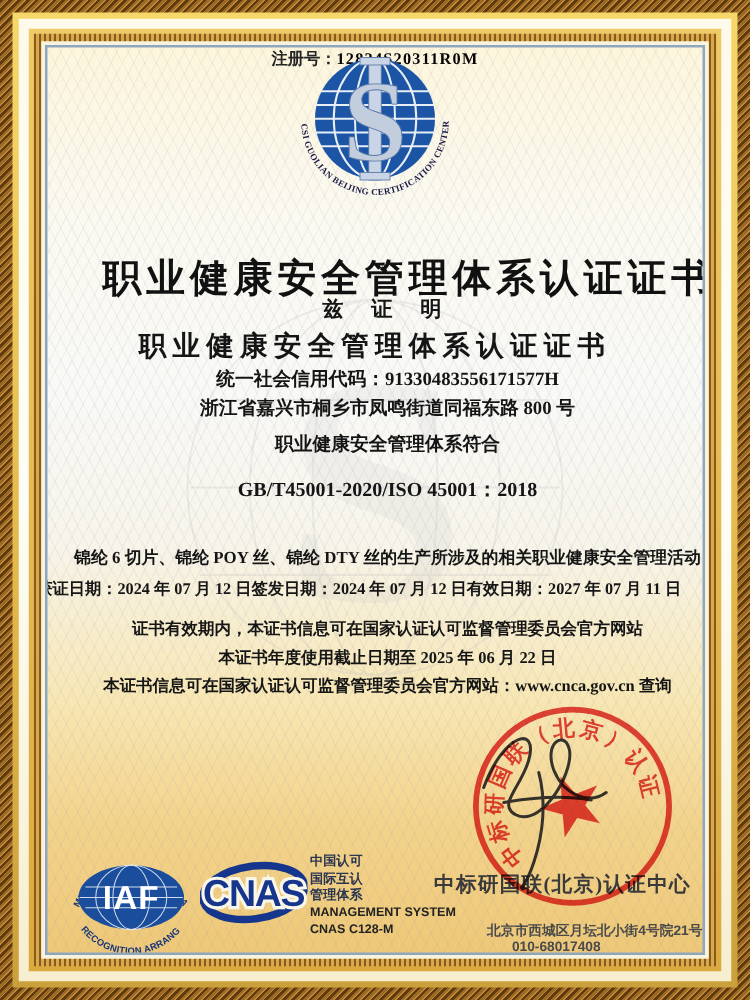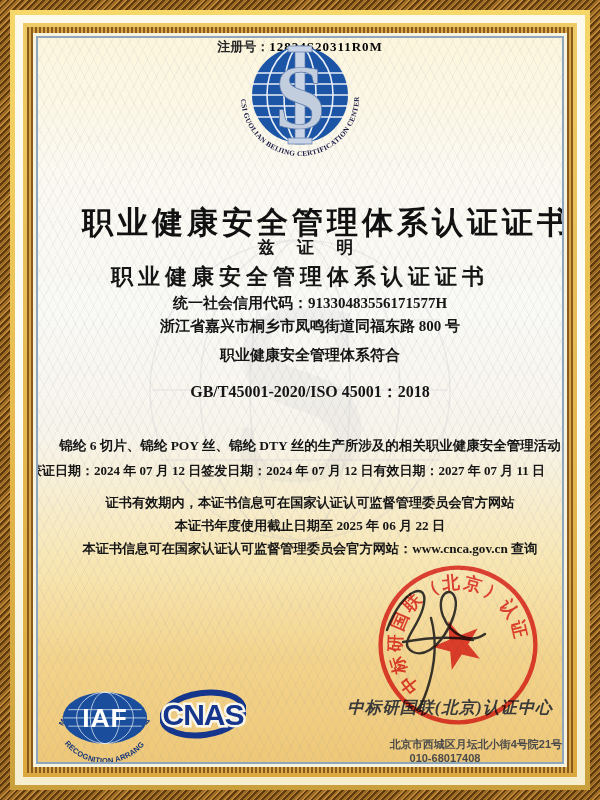--- a/index.html
+++ b/index.html
@@ -48,21 +48,21 @@
 
   
   .iaf{position:absolute;left:12px;top:628px;}
   .cnas{position:absolute;left:122px;top:650px;}
   .cnastext{position:absolute;left:210px;top:645px;line-height:13.5px;font-size:10.5px;
     font-weight:bold;color:#2a3550;white-space:nowrap;}
   .cnastext .en{font-size:10px;color:#222;}
 
   
   .issuername{top:659px;left:300px;right:0;font-size:16.5px;letter-spacing:1px;color:#3a3a3a;
-    font-weight:bold;font-family:"Liberation Serif",serif;font-style:italic;}
+    font-weight:bold;font-family:"Liberation Serif",serif;}
   .issueraddr{top:699px;left:290px;right:0;font-size:11px;color:#4a4a4a;font-weight:bold;text-align:right;}
   .issuerphone{top:714px;left:290px;right:0;font-size:11px;color:#4a4a4a;font-weight:bold;}
   .stampwrap{position:absolute;left:328px;top:515px;width:184px;height:184px;opacity:.92;
     mix-blend-mode:multiply;}
   .sigwrap{position:absolute;left:335px;top:540px;width:130px;height:135px;opacity:.88;}
   .csilogo{position:absolute;left:50%;top:2px;transform:translateX(-50%);}
 </style>
 </head>
 <body>
 
@@ -155,20 +155,27 @@
               <line x1="20" y1="65" x2="100" y2="65"></line>
             </g>
             <text x="60" y="66" font-size="29" font-weight="bold" fill="#ffffff" text-anchor="middle" letter-spacing="1">IAF</text>
           </svg>
 
           <svg class="cnas" width="86" height="54" viewBox="0 0 86 54">
             <ellipse cx="43" cy="26" rx="41" ry="21" fill="none" stroke="#16368d" stroke-width="6" transform="rotate(-8 43 26)"></ellipse>
             <text x="43" y="37" font-size="30" font-weight="bold" text-anchor="middle" fill="#16368d" stroke="#f9f6ea" stroke-width="5" paint-order="stroke" letter-spacing="-1">CNAS</text>
           </svg>
 
+          <div class="cnastext">
+            <div>中国认可</div>
+            <div>国际互认</div>
+            <div>管理体系</div>
+            <div class="en">MANAGEMENT SYSTEM</div>
+            <div class="en">CNAS C128-M</div>
+          </div>
 
           <div class="line issuername">中标研国联(北京)认证中心</div>
           <div class="line issueraddr">北京市西城区月坛北小街4号院21号</div>
           <div class="line issuerphone">010-68017408</div>
 
           <svg class="sigwrap" width="130" height="135" viewBox="0 0 130 135">
             <g stroke="#1c1c1c" stroke-width="2.4" fill="none" stroke-linecap="round">
               <path d="M14,52 C30,8 58,2 50,30 C44,52 24,66 40,74 C62,84 88,36 82,20 C78,7 62,16 70,38 C78,58 98,66 112,56"></path>
               <path d="M58,40 C64,62 62,88 54,112 C50,124 46,130 44,132"></path>
               <path d="M30,64 C52,60 78,58 100,62"></path>

